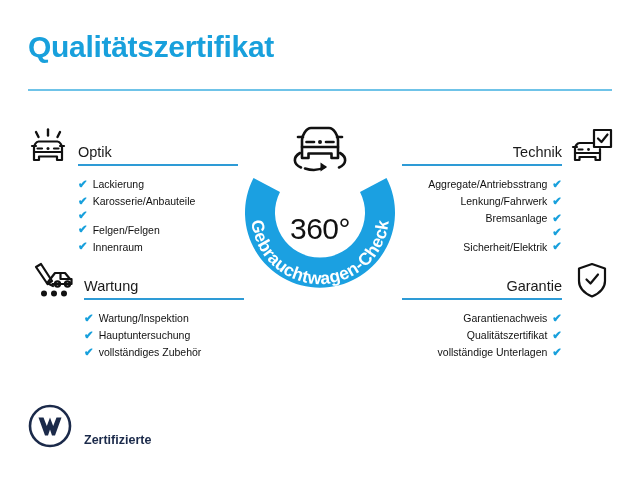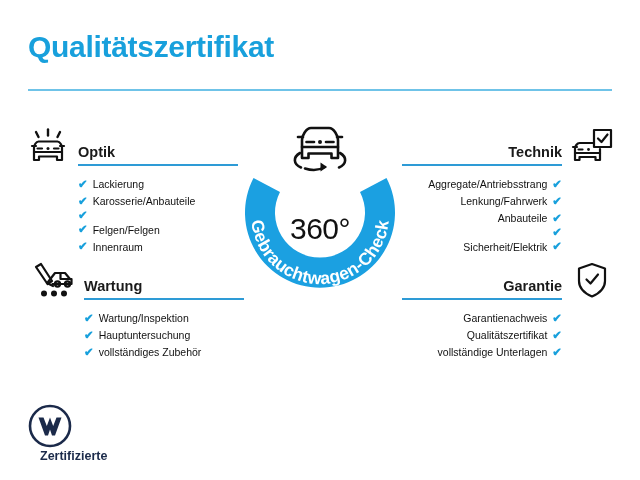--- a/index.html
+++ b/index.html
@@ -51,21 +51,21 @@
   .sec-wartung { left: 32px;  top: 262px; width: 212px; }
   .sec-technik { left: 402px; top: 128px; width: 212px; }
   .sec-garantie{ left: 402px; top: 262px; width: 212px; }
 
   .sec-head {
     position: relative;
     height: 40px;
   }
   .sec-title {
     font-size: 14.5px;
-    font-weight: bold;
+    font-weight: normal;
     color: #1A1A1A;
     position: absolute;
     bottom: 8px;
     white-space: nowrap;
   }
   .left .sec-title  { left: 52px; }
   .right .sec-title { right: 52px; margin-top: 40px; }
 
   .sec-underline {
     position: absolute;
@@ -131,22 +131,21 @@
     width: 66px;
     height: 58px;
   }
 
   
   .footer {
     position: absolute;
     left: 28px;
     top: 404px;
     display: flex;
-    align-items: flex-start;
-    flex-direction: column;
+    align-items: flex-end;
   }
   .vw-mark { width: 44px; height: 44px; }
   .footer-text {
     margin-left: 12px;
     font-size: 12.5px;
     font-weight: bold;
     line-height: 16px;
     color: #1B2A4A;
     white-space: nowrap;
   }
@@ -270,21 +269,21 @@
       <li>
           <span class="chk">✔</span>
           <span>Aggregate/Antriebsstrang</span>
         </li>
       <li>
           <span class="chk">✔</span>
           <span>Lenkung/Fahrwerk</span>
         </li>
       <li>
           <span class="chk">✔</span>
-          <span>Anbauteile</span>
+          <span>Bremsanlage</span>
         </li>
       <li>
           <span class="chk">✔</span>
         </li>
       <li>
           <span class="chk">✔</span>
           <span>Sicherheit/Elektrik</span>
         </li>
     </ul>
   </div>

